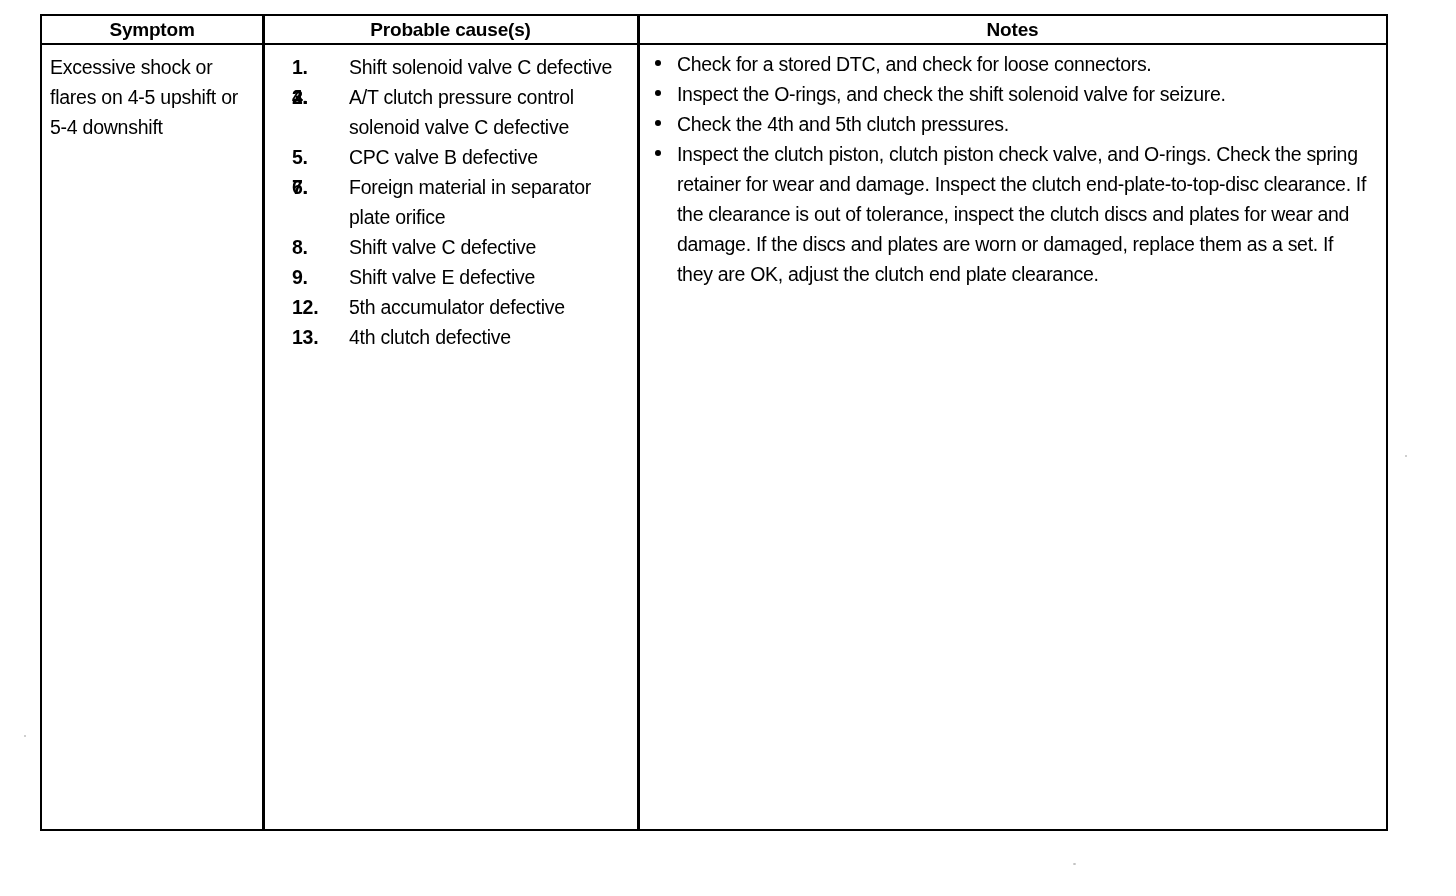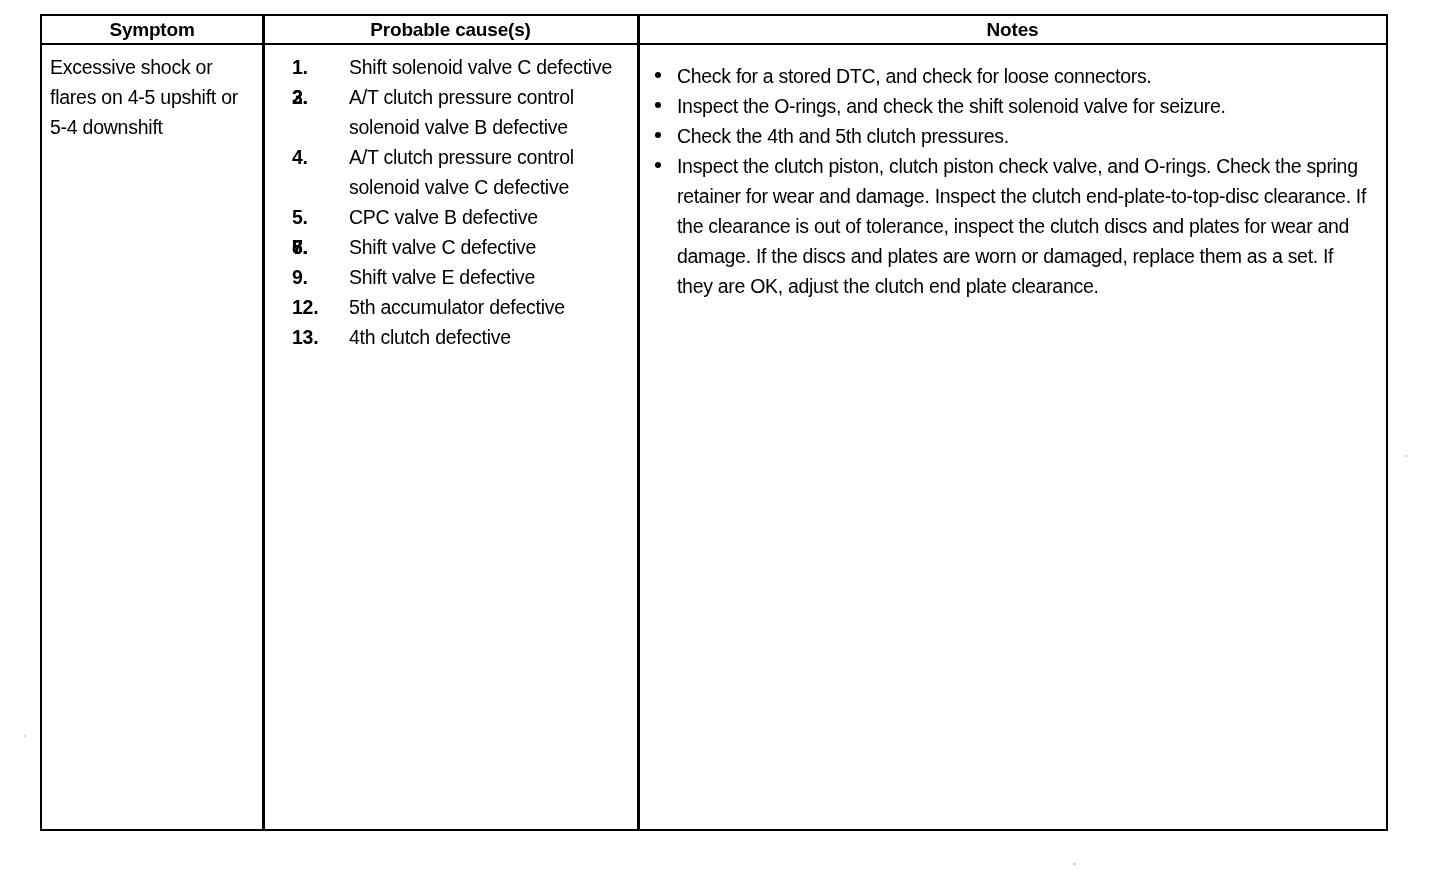--- a/index.html
+++ b/index.html
@@ -93,21 +93,21 @@
     border-radius: 25px;
   }
   .body-cell {
     position: absolute;
     top: 0;
     bottom: 0;
     box-sizing: border-box;
   }
   .cell-symptom { left: 0;     width: 220px; padding: 7px 8px 0 8px; }
   .cell-cause   { left: 222px; width: 373px; padding: 7px 4px 0 0;   }
-  .cell-notes   { left: 597px; right: 0;     padding: 16px 16px 0 12px; }
+  .cell-notes   { left: 597px; right: 0;     padding: 4px 16px 0 12px; }
 
   
   .symptom-text {
     font-size: 19.5px;
     line-height: 30px;
     letter-spacing: -.25px;
   }
 
   
   .cause-list {
@@ -197,35 +197,35 @@
         <ol class="cause-list" id="cause-list">
             <li class="cause-item">
               <span class="cause-num">1.</span>
               <span class="cause-text">Shift solenoid valve C defective</span>
             </li>
             <li class="cause-item">
               <span class="cause-num">2.</span>
             </li>
             <li class="cause-item">
               <span class="cause-num">3.</span>
-              <span class="cause-text">A/T clutch pressure control solenoid valve B defective</span>
             </li>
             <li class="cause-item">
               <span class="cause-num">4.</span>
               <span class="cause-text">A/T clutch pressure control solenoid valve C defective</span>
             </li>
             <li class="cause-item">
               <span class="cause-num">5.</span>
               <span class="cause-text">CPC valve B defective</span>
             </li>
             <li class="cause-item">
               <span class="cause-num">6.</span>
             </li>
             <li class="cause-item">
               <span class="cause-num">7.</span>
+              <span class="cause-text">Foreign material in separator plate orifice</span>
             </li>
             <li class="cause-item">
               <span class="cause-num">8.</span>
               <span class="cause-text">Shift valve C defective</span>
             </li>
             <li class="cause-item">
               <span class="cause-num">9.</span>
               <span class="cause-text">Shift valve E defective</span>
             </li>
             <li class="cause-item">

